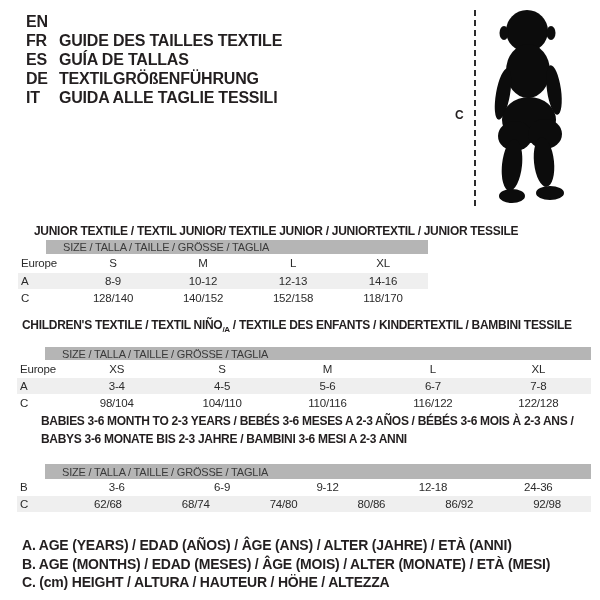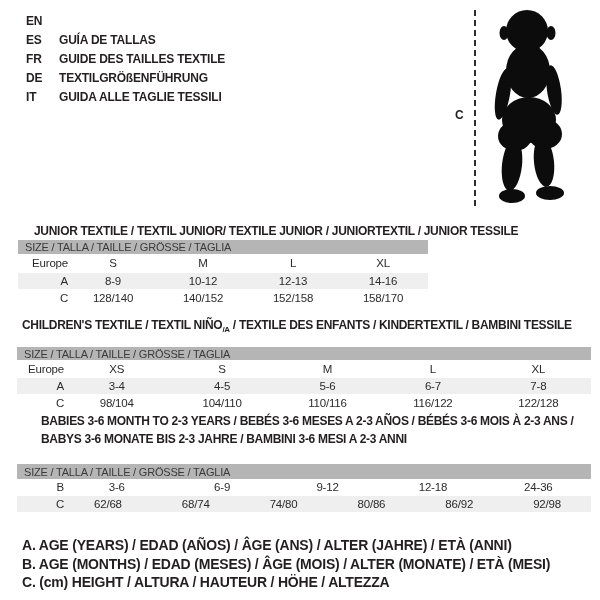--- a/index.html
+++ b/index.html
@@ -2,57 +2,57 @@
 <html><head>
 <meta charset="utf-8">
 <style>
   html,body{margin:0;padding:0;background:#fff;}
   .canvas{
     position:relative;width:600px;height:600px;background:#ffffff;
     font-family:"Liberation Sans", sans-serif;color:#231f20;overflow:hidden;
   }
   
   .lang-block{position:absolute;left:26px;top:12px;}
-  .lang-row{display:flex;height:19px;line-height:19px;font-weight:bold;font-size:12px;letter-spacing:-0.2px;align-items:center;}
+  .lang-row{display:flex;height:19px;line-height:19px;font-weight:bold;font-size:16px;letter-spacing:-0.2px;align-items:center;}
   .lang-code{width:33px;}
   
   .measure-line{position:absolute;left:474px;top:10px;height:196px;width:0;border-left:2px dashed #2b2b2b;}
   .measure-label{position:absolute;left:455px;top:108px;font-weight:bold;font-size:12px;}
   .silhouette{position:absolute;left:487px;top:8px;}
   
   .tbl-title{position:absolute;font-weight:bold;font-size:12px;letter-spacing:-0.3px;white-space:nowrap;}
   .sub{font-size:8px;vertical-align:sub;}
-  .size-bar{background:#b5b5b5;color:#3a3a3a;font-size:11px;letter-spacing:-0.2px;padding-left:7px;display:flex;align-items:center;}
+  .size-bar{background:#b5b5b5;color:#3a3a3a;font-size:11px;letter-spacing:-0.2px;padding-left:17px;display:flex;align-items:center;margin-left:28px;}
   .tbl{position:absolute;}
   .trow{display:flex;font-size:11.5px;letter-spacing:-0.2px;color:#2b2b2b;}
-  .trow .lbl{padding-left:3px;box-sizing:border-box;text-align:right;}
+  .trow .lbl{padding-left:3px;box-sizing:border-box;}
   .trow .cell{flex:1;text-align:center;}
   .alt{background:#efefef;}
   .t1 .lbl{width:50px;}
   .t2 .lbl,.t3 .lbl{width:47px;}
   
   .legend{position:absolute;left:22px;top:536px;}
   .legend-line{height:18.5px;line-height:18.5px;font-weight:bold;font-size:14px;letter-spacing:-0.2px;white-space:nowrap;}
 </style>
 </head>
 <body>
 
 <div class="canvas">
 
   <div class="lang-block">
     <div class="lang-row">
       <span class="lang-code">EN</span>
     </div>
     <div class="lang-row">
+      <span class="lang-code">FR</span>
+      <span class="lang-label">GUIDE DES TAILLES TEXTILE</span>
+    </div>
+    <div class="lang-row">
       <span class="lang-code">ES</span>
       <span class="lang-label">GUÍA DE TALLAS</span>
-    </div>
-    <div class="lang-row">
-      <span class="lang-code">FR</span>
-      <span class="lang-label">GUIDE DES TAILLES TEXTILE</span>
     </div>
     <div class="lang-row">
       <span class="lang-code">DE</span>
       <span class="lang-label">TEXTILGRÖßENFÜHRUNG</span>
     </div>
     <div class="lang-row">
       <span class="lang-code">IT</span>
       <span class="lang-label">GUIDA ALLE TAGLIE TESSILI</span>
     </div>
   </div>
@@ -92,21 +92,21 @@
       <span class="cell">8-9</span>
       <span class="cell">10-12</span>
       <span class="cell">12-13</span>
       <span class="cell">14-16</span>
     </div>
     <div class="trow" style="height:18px;line-height:18px;">
       <span class="lbl">C</span>
       <span class="cell">128/140</span>
       <span class="cell">140/152</span>
       <span class="cell">152/158</span>
-      <span class="cell">158/170</span>
+      <span class="cell">118/170</span>
     </div>
   </div>
 
   <div class="tbl-title" style="left:22px;top:318px;">
     <span>CHILDREN'S TEXTILE / TEXTIL NIÑO</span><span class="sub">/A</span><span> / TEXTILE DES ENFANTS / KINDERTEXTIL / BAMBINI TESSILE</span>
   </div>
   <div class="tbl t2" style="left:17px;top:347px;width:574px;">
     <div class="size-bar" style="height:13px;">SIZE / TALLA / TAILLE / GRÖSSE / TAGLIA</div>
     <div class="trow" style="height:18px;line-height:18px;">
       <span class="lbl">Europe</span>

